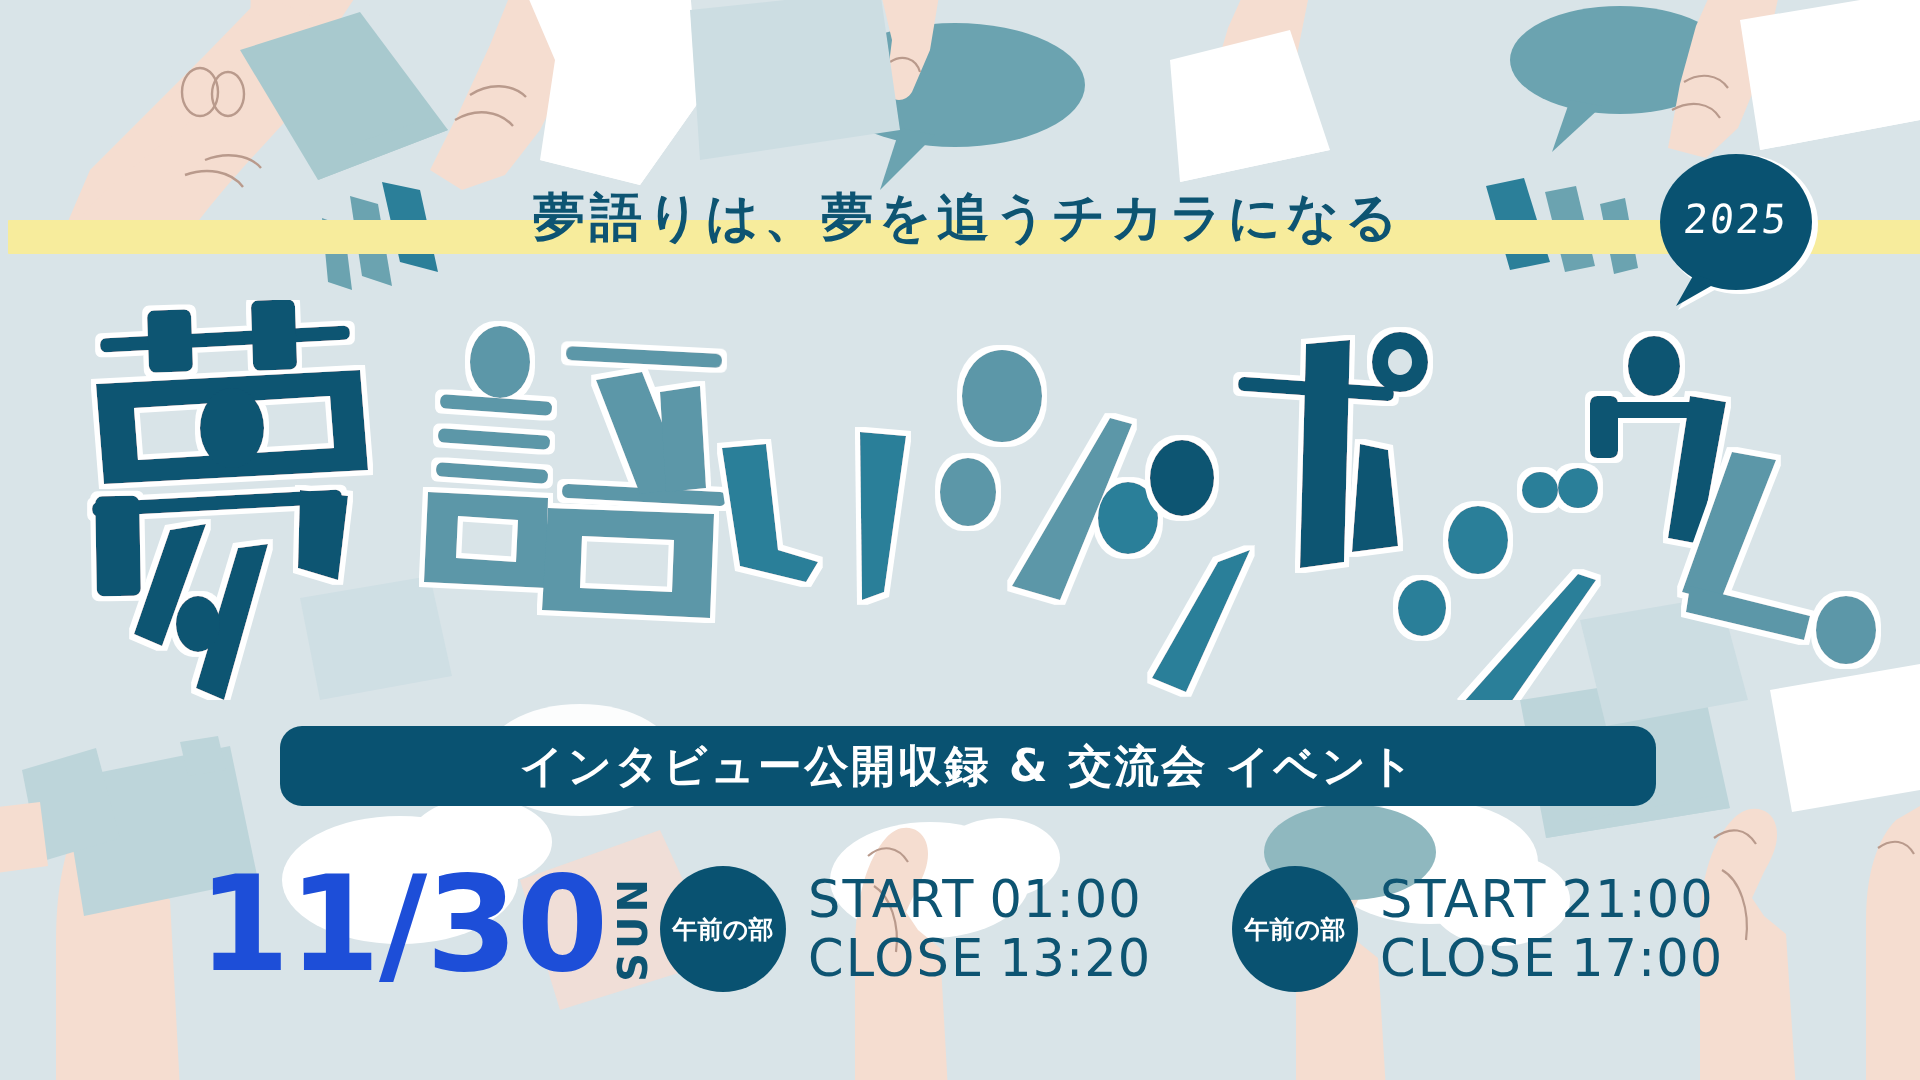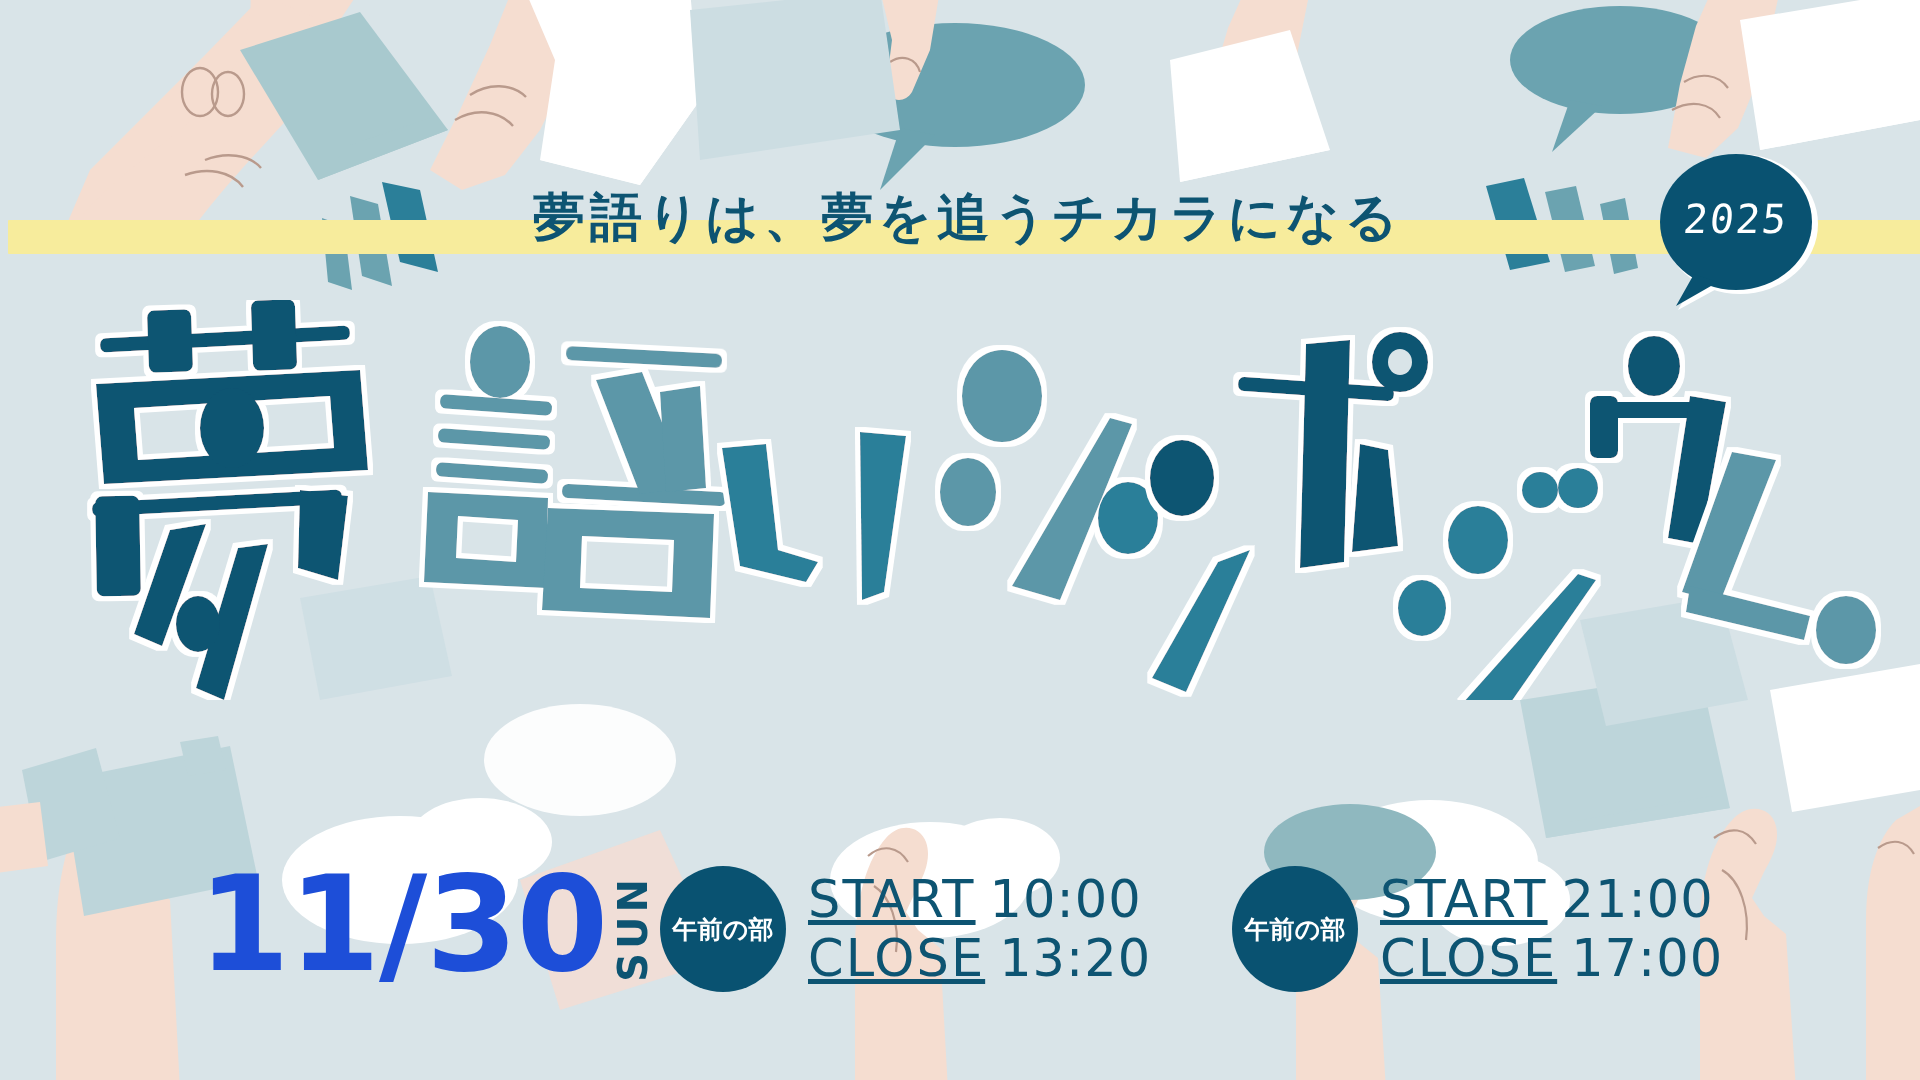--- a/index.html
+++ b/index.html
@@ -89,21 +89,21 @@
   .session-badge-label{
     color:#fff;font-size:25px;font-weight:700;letter-spacing:.01em;
     font-family:"DejaVu Sans","Liberation Sans",sans-serif;white-space:nowrap;
   }
   .session-times{margin-left:22px;}
   .session-time-line{
     font-size:51px;font-weight:400;color:#0d5472;line-height:1.16;
     letter-spacing:.02em;white-space:nowrap;
     font-family:"DejaVu Sans","Liberation Sans",sans-serif;
   }
-  .tl-label{letter-spacing:.04em;text-decoration:underline;}
+  .tl-label{letter-spacing:.04em;}
   .tl-value{margin-left:14px;}
 </style>
 </head>
 <body>
 
 <div id="poster">
 
   <svg class="bg-svg" width="1920" height="1080" viewBox="0 0 1920 1080">
     <rect x="0" y="0" width="1920" height="1080" fill="#d9e4e8"></rect>
 
@@ -353,35 +353,38 @@
       <g filter="url(#wstroke)">
         <g fill="#5b97a8">
           <path d="M1732,152 L1776,160 L1720,302 L1682,292 Z"></path>
           <path d="M1690,286 L1810,316 L1804,340 L1686,312 Z"></path>
           <ellipse cx="1846" cy="330" rx="30" ry="34"></ellipse>
         </g>
       </g>
     </svg>
   </div>
 
+  <div id="subtitle-banner">
+    <div id="subtitle-text">インタビュー公開収録 &amp; 交流会 イベント</div>
+  </div>
 
   <div id="schedule-row">
 
     <div id="date-block">
       <div id="date-main">11/30</div>
       <div id="date-dow">SUN</div>
     </div>
 
     <div class="session" id="session-0">
       <div class="session-badge">
         <span class="session-badge-label">午前の部</span>
       </div>
       <div class="session-times">
         <div class="session-time-line">
-          <span class="tl-label">START</span><span class="tl-value">10:00</span>
+          <span class="tl-label">START</span><span class="tl-value">01:00</span>
         </div>
         <div class="session-time-line">
           <span class="tl-label">CLOSE</span><span class="tl-value">13:20</span>
         </div>
       </div>
     </div>
 
     <div class="session" id="session-1">
       <div class="session-badge">
         <span class="session-badge-label">午前の部</span>

